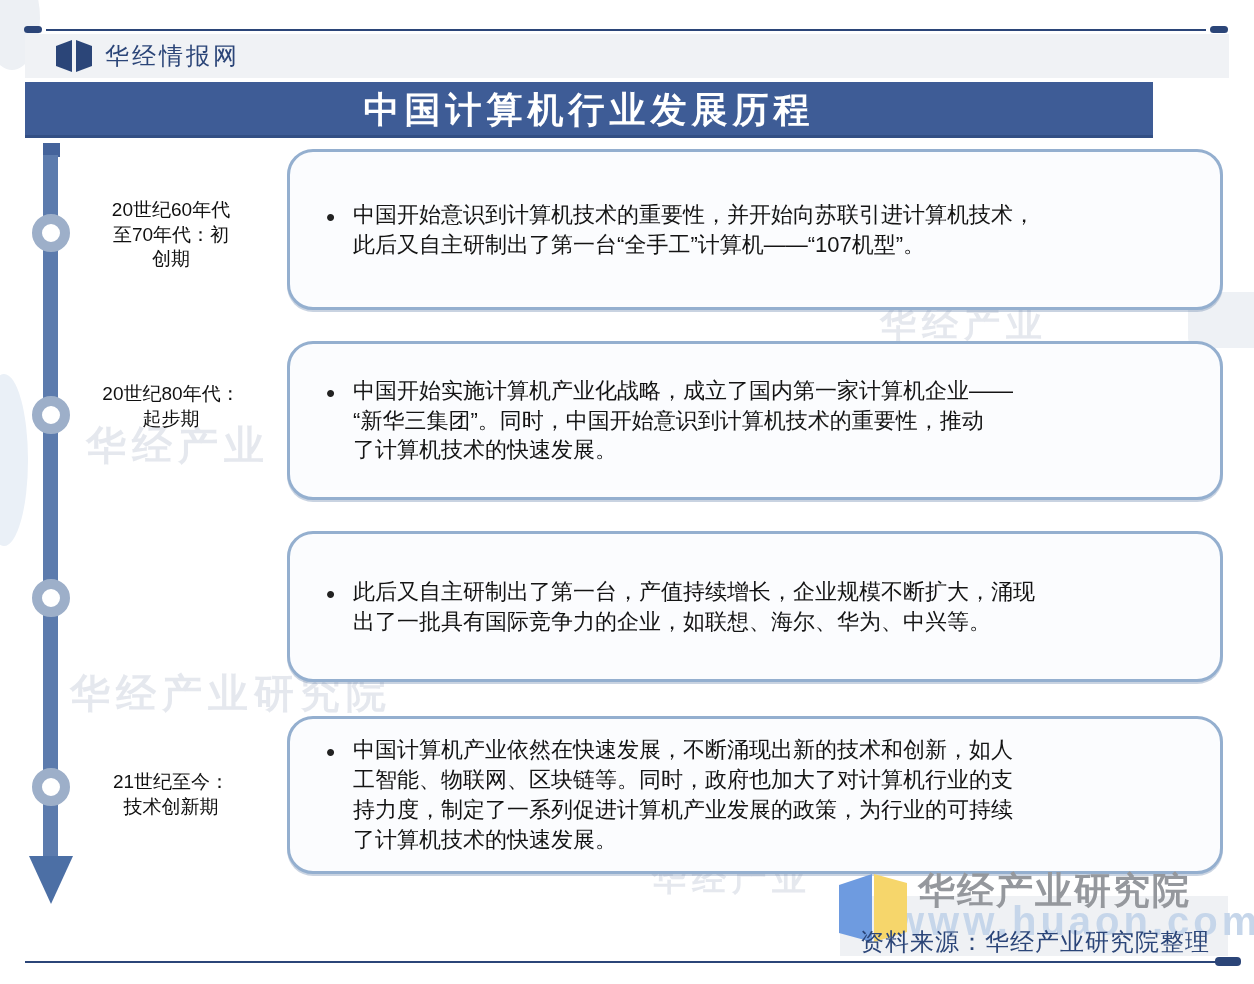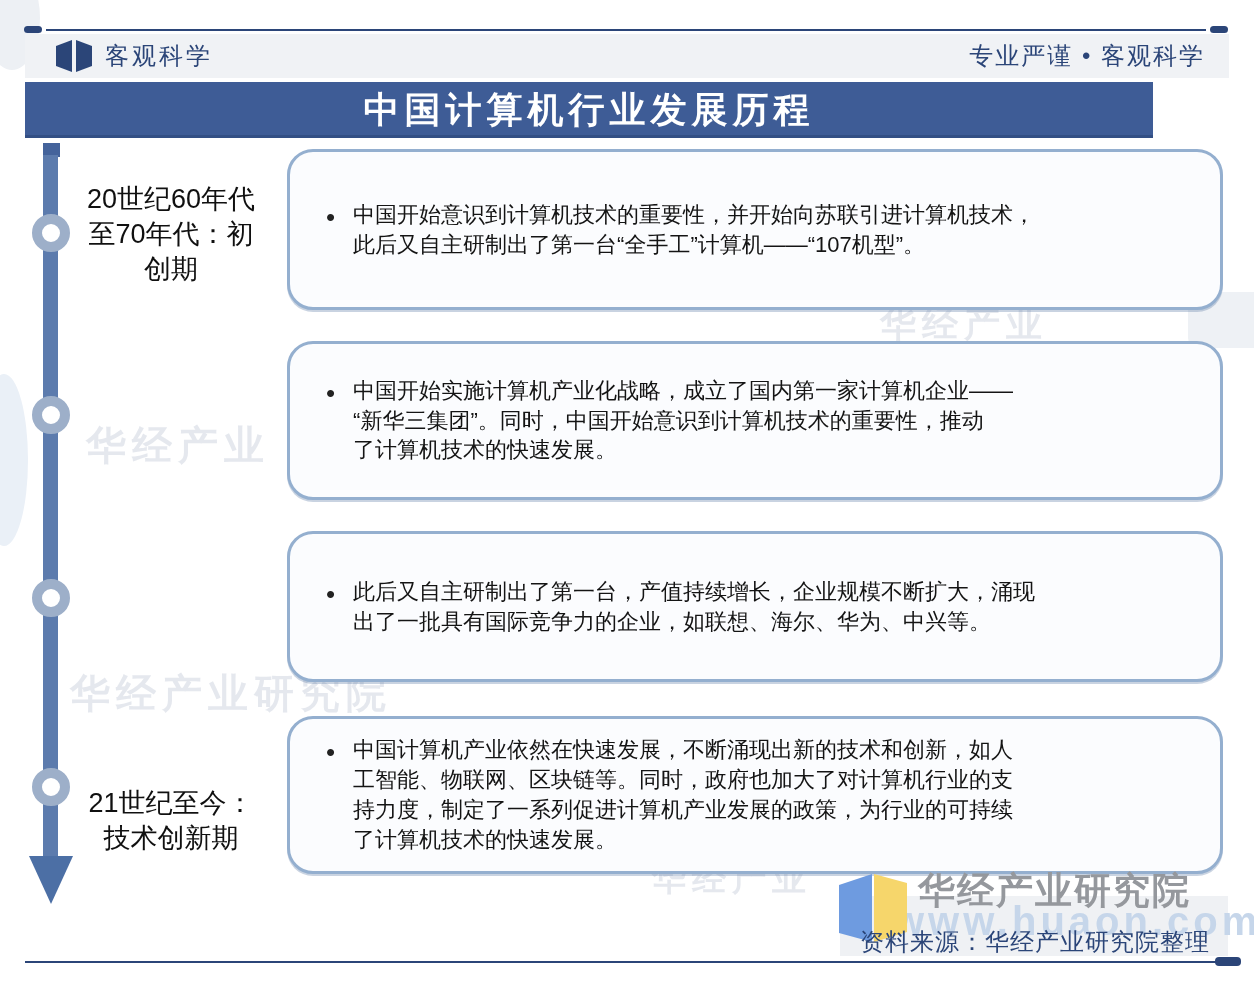--- a/index.html
+++ b/index.html
@@ -50,23 +50,23 @@
   .tl-line { position:absolute; left:43px; top:155px; width:15px; height:703px; background:var(--line); }
   .tl-arrow { position:absolute; left:29px; top:856px; width:0; height:0;
               border-left:22px solid transparent; border-right:22px solid transparent;
               border-top:48px solid #4C6FA5; }
   .tl-node { position:absolute; left:32px; width:38px; height:38px; border-radius:50%;
              background:#fff; border:10px solid var(--ring); }
   .node-1 { top:214px; } .node-2 { top:396px; } .node-3 { top:579px; } .node-4 { top:768px; }
 
   
   .stage-label { position:absolute; left:62px; width:218px; text-align:center; color:#101010;
-                 font-size:27px; line-height:1.3; white-space:pre-line; transform:translateY(-50%);
+                 font-size:19px; line-height:1.3; white-space:pre-line; transform:translateY(-50%);
                  font-weight:500; }
-  .label-1 { top:235px; } .label-2 { top:407px; } .label-3 { top:621px; } .label-4 { top:821px; }
+  .label-1 { top:235px; } .label-2 { top:407px; } .label-3 { top:621px; } .label-4 { top:795px; }
 
   
   .stage-box { position:absolute; left:287px; width:936px; background:var(--boxbg);
                border:3px solid var(--boxborder); border-radius:26px;
                box-shadow:0 2px 0 rgba(100,130,170,0.35);
                display:flex; align-items:center; padding:0 30px; }
   .box-1 { top:149px; height:161px; }
   .box-2 { top:341px; height:159px; }
   .box-3 { top:531px; height:151px; }
   .box-4 { top:716px; height:158px; }
@@ -102,39 +102,40 @@
   <div class="rule-cap cap-tr"></div>
   <div class="rule rule-bottom"></div>
   <div class="rule-cap cap-br"></div>
 
   <div class="header-strip"></div>
   <div class="brand">
     <svg class="brand-logo" viewBox="0 0 38 32">
       <polygon points="1,6 17,0 17,32 1,26" fill="#2B4578"></polygon>
       <polygon points="21,0 37,6 37,26 21,32" fill="#2B4578"></polygon>
     </svg>
-    <span class="brand-name">客观科学</span>
+    <span class="brand-name">华经情报网</span>
   </div>
-  <div class="tagline">专业严谨 • 客观科学</div>
 
   <div class="title-bar">
     <h1>中国计算机行业发展历程</h1>
   </div>
 
   <div class="tl-cap"></div>
   <div class="tl-line"></div>
   <div class="tl-arrow"></div>
   <div class="tl-node node-1"></div>
   <div class="tl-node node-2"></div>
   <div class="tl-node node-3"></div>
   <div class="tl-node node-4"></div>
 
   <div class="stage-label label-1">20世纪60年代
 至70年代：初
 创期</div>
+  <div class="stage-label label-2">20世纪80年代：
+起步期</div>
   <div class="stage-label label-4">21世纪至今：
 技术创新期</div>
 
   <div class="stage-box box-1">
     <div class="box-row">
       <span class="bullet">•</span>
       <p class="box-text">中国开始意识到计算机技术的重要性，并开始向苏联引进计算机技术，
 此后又自主研制出了第一台“全手工”计算机——“107机型”。</p>
     </div>
   </div>

